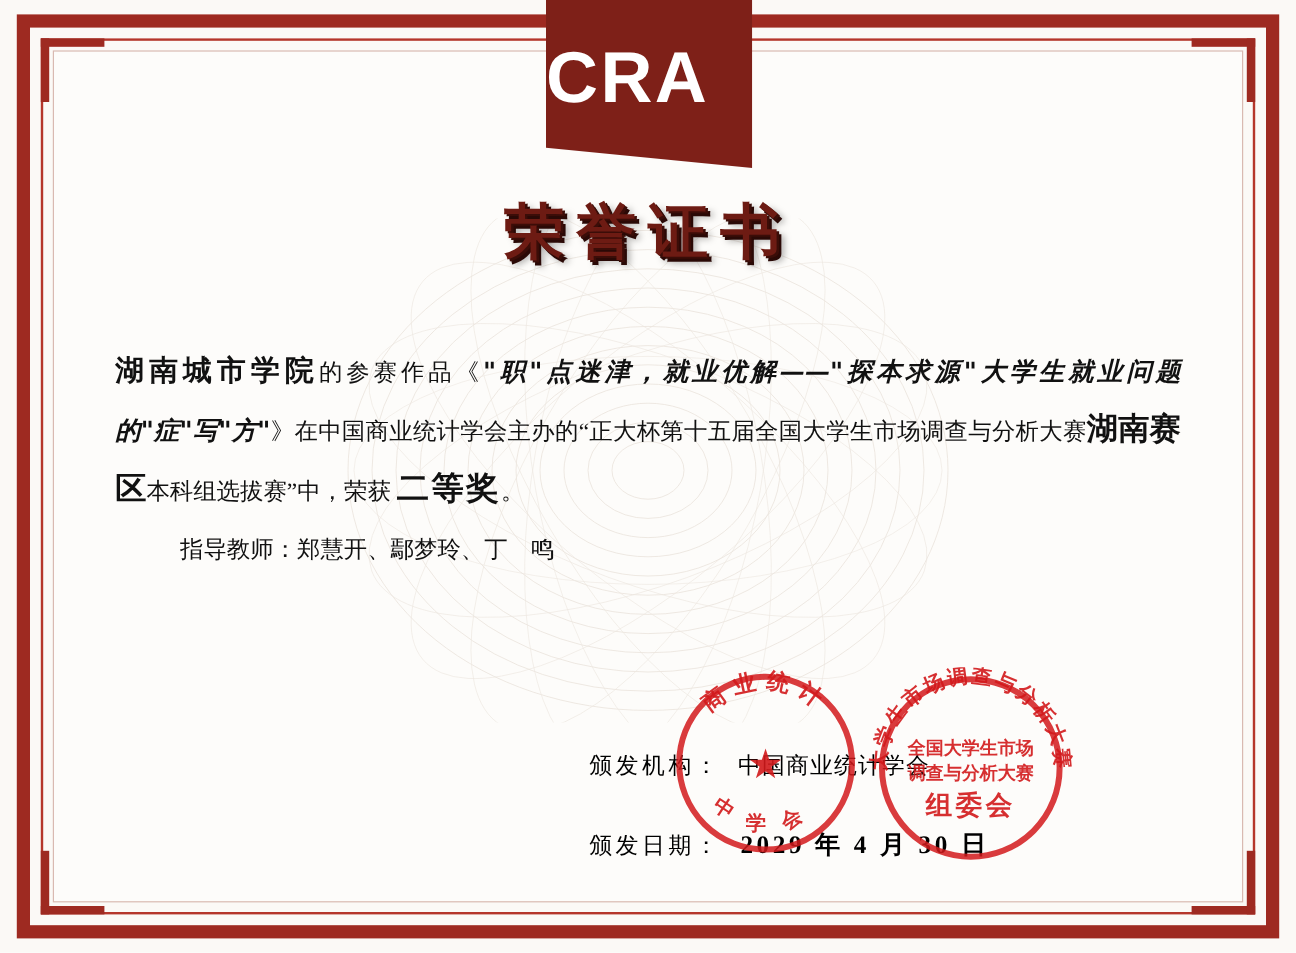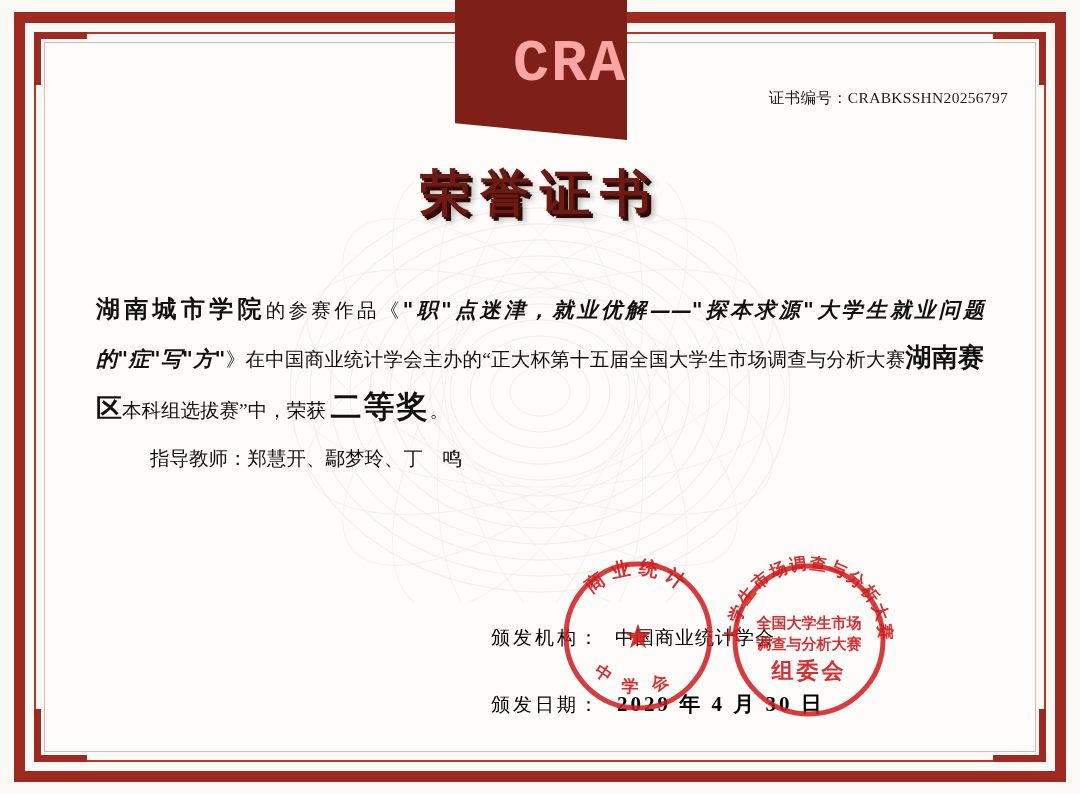--- a/index.html
+++ b/index.html
@@ -73,23 +73,23 @@
     width: 172px;
     height: 140px;
     background: #7e2018;
     clip-path: polygon(0 0, 100% 0, 100% 100%, 0 88%);
     z-index: 5;
   }
   .logo-text {
     position: absolute;
     left: 0; right: 0;
     top: 30px;
-    text-align: right;
-    color: #fca5a5;
-    font-family: Liberation Mono, monospace;
+    text-align: left;
+    color: #ffffff;
+    font-family: Liberation Sans, sans-serif;
     font-weight: bold;
     font-size: 60px;
     letter-spacing: 2px;
   }
 
   
   .cert-number {
     position: absolute;
     right: 72px;
     top: 88px;
@@ -146,21 +146,21 @@
     font-style: italic;
     font-family: "DejaVu Serif", serif;
   }
   .para .region {
     font-weight: bold;
     font-size: 26px;
     font-family: "DejaVu Serif", serif;
   }
   .para .award {
     font-weight: bold;
-    font-size: 31px;
+    font-size: 27px;
     letter-spacing: 2px;
     font-family: "DejaVu Serif", serif;
   }
   .members, .teachers {
     font-size: 19.5px;
     line-height: 42px;
     margin-top: 4px;
     padding-left: 54px;
     font-family: "Liberation Serif", "DejaVu Serif", serif;
   }
@@ -231,23 +231,20 @@
         <ellipse rx="245" ry="95" transform="rotate(140)"></ellipse>
         <ellipse rx="245" ry="95" transform="rotate(160)"></ellipse>
       </g>
     </g>
   </svg>
 
   <div class="logo-banner">
     <div class="logo-text">CRA</div>
   </div>
 
-  <div class="cert-number">
-    <span>证书编号：</span><span>CRABKSSHN20256797</span>
-  </div>
 
   <div class="title">荣誉证书</div>
 
   <div class="body-area">
     <div class="para">
       <span class="school">湖南城市学院</span><span>的参赛作品《</span><span class="worktitle">"职"点迷津，就业优解——"探本求源"大学生就业问题的"症"写"方"</span><span>》在中国商业统计学会主办的“正大杯第十五届全国大学生市场调查与分析大赛</span><span class="region">湖南赛区</span><span>本科组选拔赛”中，荣获</span>&nbsp;<span class="award">二等奖</span><span>。</span>
     </div>
     <div class="teachers">
       <span>指导教师：</span><span>郑慧开、鄢梦玲、丁　鸣</span>
     </div>

